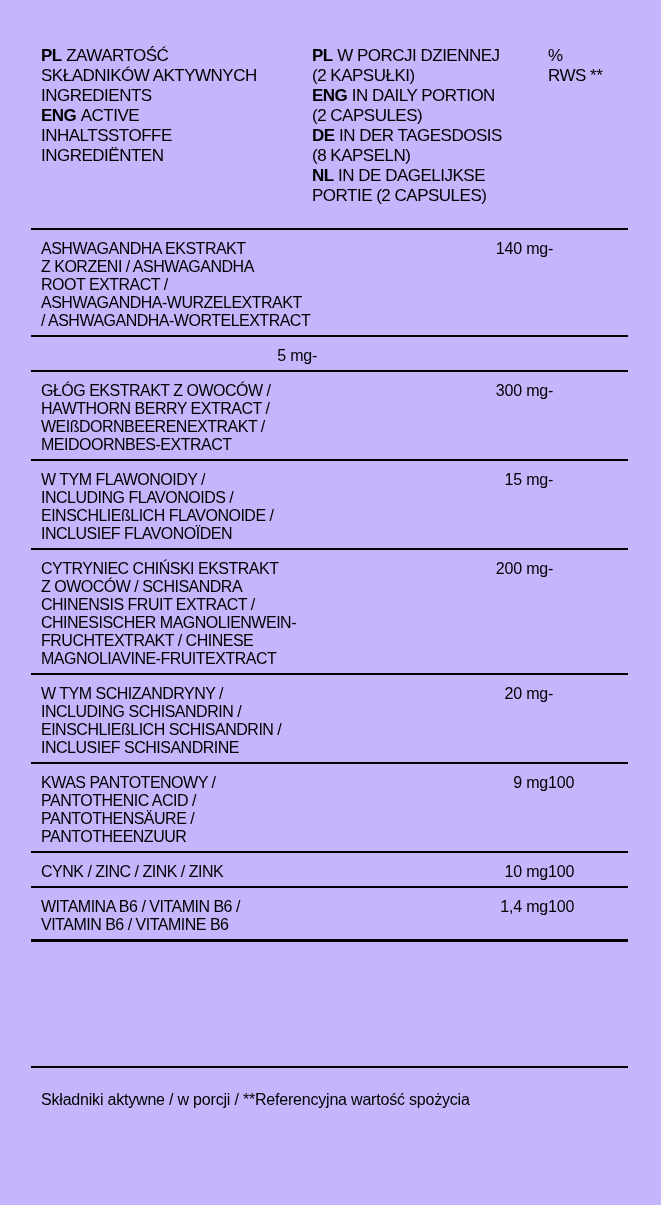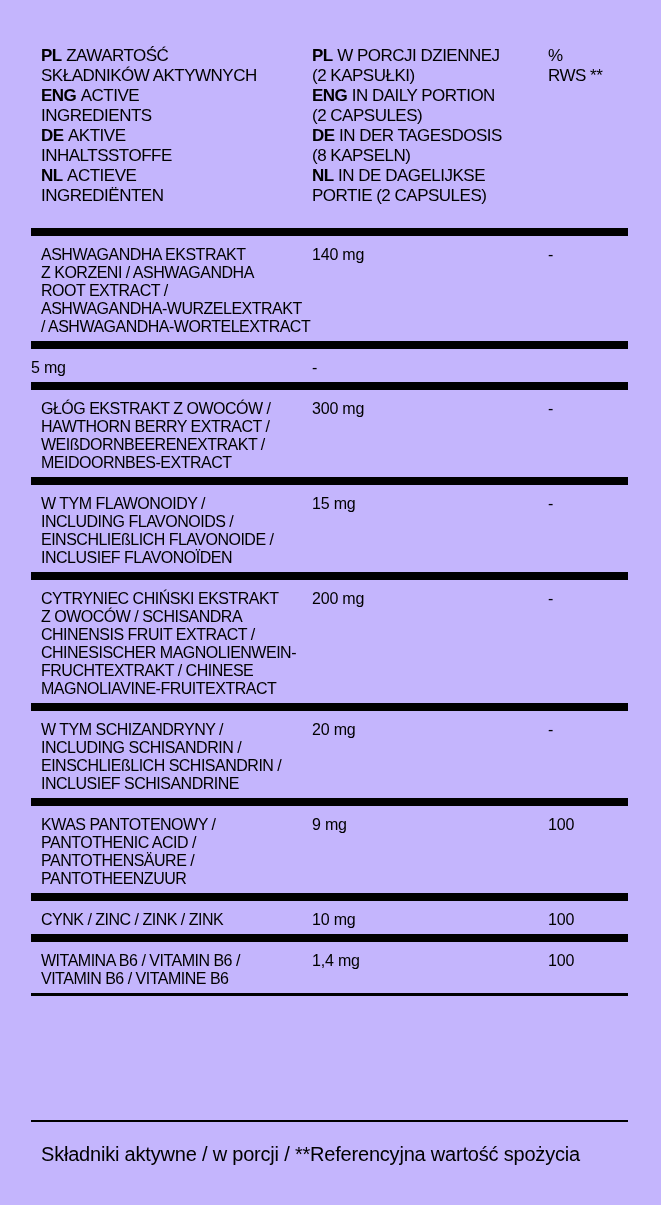--- a/index.html
+++ b/index.html
@@ -21,52 +21,50 @@
     font-size:17px; line-height:20px; letter-spacing:-0.5px;
     margin-bottom:22px;
   }
   .thead .hcol1 { padding-left:10px; }
   .hl b:not(:empty) { margin-right:0.26em; }
 
   
   .trow {
     display:grid;
     grid-template-columns:281px 236px 80px;
-    border-top:8px solid #000000;
+    border-top:2px solid #000000;
     padding:10px 0 5px 0;
     font-size:16px; line-height:18px; letter-spacing:-0.5px;
   }
   .trow:last-of-type { border-bottom:3px solid #000; }
   .cell.name { padding-left:10px; white-space:pre-line; }
-  .cell.amount { letter-spacing:-0.2px; }
+  .cell.amount { letter-spacing:-0.2px;text-align:right; }
   .cell.rws { letter-spacing:-0.2px; }
 
   
   .divider { margin:124px 0 0 31px; width:597px; height:2px; background:#000; }
   .footnote {
     margin:22px 0 0 41px;
-    font-size:20px; line-height:20px; letter-spacing:-0.2px;
+    font-size:16px; line-height:20px; letter-spacing:-0.2px;
   }
 </style>
 </head>
 <body>
 
 <div class="page">
 
   <div class="tbl">
 
     <div class="thead">
       <div class="hcol1">
         <div class="hl"><b>PL</b><span>ZAWARTOŚĆ</span></div>
         <div class="hl"><b></b><span>SKŁADNIKÓW AKTYWNYCH</span></div>
+        <div class="hl"><b></b><span>INGREDIENTS</span></div>
         <div class="hl"><b>ENG</b><span>ACTIVE</span></div>
-        <div class="hl"><b></b><span>INGREDIENTS</span></div>
-        <div class="hl"><b>DE</b><span>AKTIVE</span></div>
         <div class="hl"><b></b><span>INHALTSSTOFFE</span></div>
-        <div class="hl"><b>NL</b><span>ACTIEVE</span></div>
         <div class="hl"><b></b><span>INGREDIËNTEN</span></div>
       </div>
       <div class="hcol2">
         <div class="hl"><b>PL</b><span>W PORCJI DZIENNEJ</span></div>
         <div class="hl"><b></b><span>(2 KAPSUŁKI)</span></div>
         <div class="hl"><b>ENG</b><span>IN DAILY PORTION</span></div>
         <div class="hl"><b></b><span>(2 CAPSULES)</span></div>
         <div class="hl"><b>DE</b><span>IN DER TAGESDOSIS</span></div>
         <div class="hl"><b></b><span>(8 KAPSELN)</span></div>
         <div class="hl"><b>NL</b><span>IN DE DAGELIJKSE</span></div>

